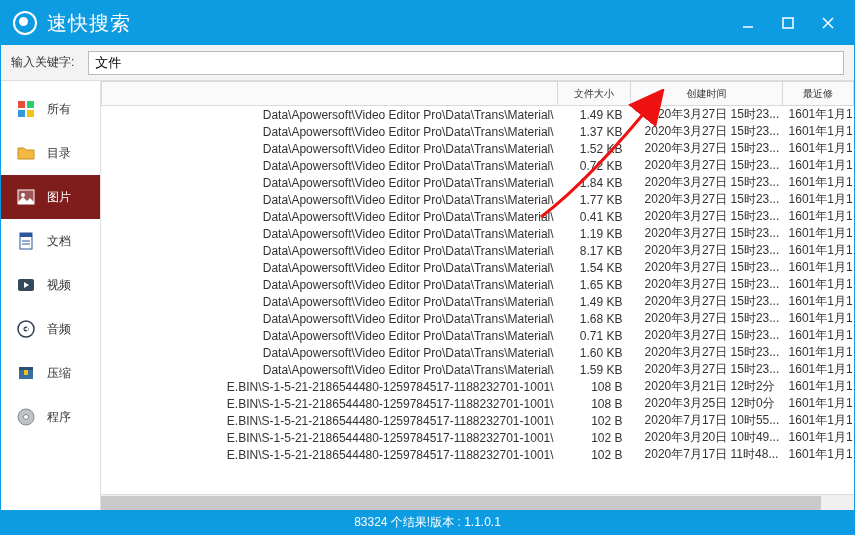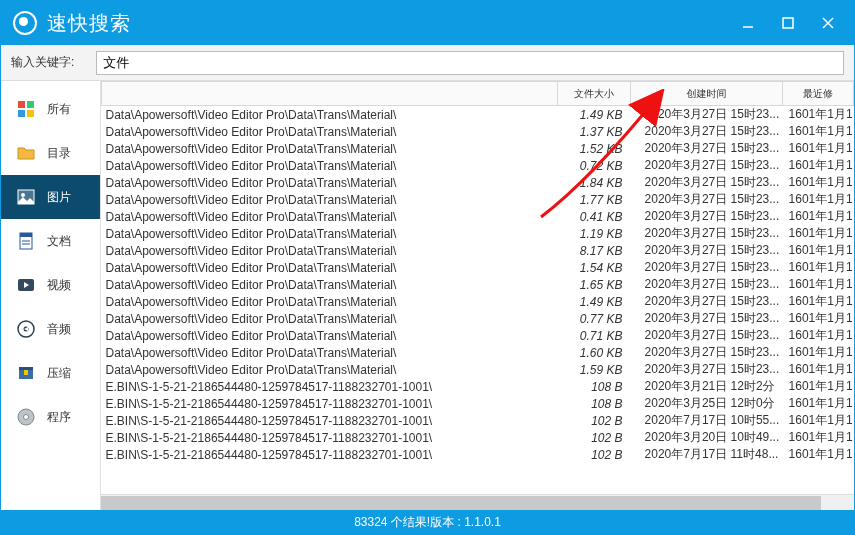--- a/index.html
+++ b/index.html
@@ -5,39 +5,39 @@
   * { box-sizing: border-box; margin: 0; padding: 0; }
   html, body { width: 855px; height: 535px; font-family: "Microsoft YaHei", Arial, sans-serif; font-size: 12px; background: #fff; overflow: hidden; }
   .window { width: 855px; height: 535px; display: flex; flex-direction: column; border: 1px solid #0d9be2; }
   .titlebar { height: 44px; background: #0d9be2; display: flex; align-items: center; color: #fff; padding: 0 6px 0 12px; }
   .logo { width: 24px; height: 24px; border: 2.5px solid #fff; border-radius: 50%; margin-right: 10px; position: relative; }
   .logo::before { content: ""; position: absolute; width: 9px; height: 9px; background: #fff; border-radius: 50%; top: 4px; left: 4px; }
   .app-title { font-size: 20px; font-weight: 400; letter-spacing: 1px; flex: 1; }
   .win-controls { display: flex; gap: 0; }
   .win-btn { width: 40px; height: 30px; display: flex; align-items: center; justify-content: center; color: #fff; cursor: pointer; }
   .win-btn svg { width: 14px; height: 14px; stroke: #fff; stroke-width: 1.5; fill: none; }
-  .searchbar { height: 36px; background: #f3f3f3; display: flex; align-items: center; padding: 14px 10px; gap: 22px; border-bottom: 1px solid #ddd; }
+  .searchbar { height: 36px; background: #f3f3f3; display: flex; align-items: center; padding: 14px 10px; gap: 14px; border-bottom: 1px solid #ddd; }
   .search-label { color: #333; white-space: nowrap; }
   .search-input { flex: 1; height: 24px; border: 1px solid #bbb; padding: 0 6px; font-size: 13px; font-family: inherit; }
   .body { flex: 1; display: flex; min-height: 0; }
   .sidebar { width: 100px; background: #fff; border-right: 1px solid #e0e0e0; padding-top: 6px; }
   .side-item { height: 44px; display: flex; align-items: center; padding-left: 16px; gap: 12px; cursor: pointer; color: #333; }
-  .side-item.active { background: #0c4a6e; color: #fff; }
+  .side-item.active { background: #7f1d1d; color: #fff; }
   .side-icon { width: 18px; height: 18px; display: flex; align-items: center; justify-content: center; }
   .main { flex: 1; display: flex; flex-direction: column; min-width: 0; position: relative; }
   .table-wrap { flex: 1; overflow: auto; }
   table { width: 100%; border-collapse: collapse; table-layout: fixed; }
   thead th { height: 24px; background: #fafafa; border: 1px solid #d8d8d8; font-weight: 400; font-size: 10px; color: #333; text-align: center; position: sticky; top: 0; }
   tbody td { height: 17px; font-size: 12px; color: #333; padding: 0 4px; white-space: nowrap; overflow: hidden; text-overflow: clip; }
-  tbody tr td:first-child { padding-left: 4px; }
+  tbody tr td:first-child { padding-left: 4px; text-align: right; }
   .col-name { width: 450px; }
   .col-size { width: 72px; text-align: right; }
   .col-ctime { width: 150px; text-align: center; }
   .col-mtime { width: 70px; text-align: right; }
-  td.size { text-align: right; padding-right: 8px; font-style: italic; }
+  td.size { text-align: right; padding-right: 8px; }
   td.ctime { text-align: left; padding-left: 14px; }
   td.mtime { text-align: left; padding-left: 6px; }
   .statusbar { height: 24px; background: #0d9be2; color: #fff; display: flex; align-items: center; padding: 0 12px; font-size: 12px; justify-content: center; }
   .arrow { position: absolute; top: 8px; left: 430px; width: 135px; height: 130px; pointer-events: none; z-index: 5; }
   .arrow svg { width: 100%; height: 100%; }
   .hscroll { height: 16px; border-top: 1px solid #ddd; background: #f0f0f0; position: relative; }
   .hthumb { position: absolute; left: 0; top: 1px; height: 14px; width: 720px; background: #c9c9c9; }
 </style>
 </head>
 <body>
@@ -248,21 +248,21 @@
                 <td class="mtime">1601年1月1</td>
               </tr>
               <tr>
                 <td>Data\Apowersoft\Video Editor Pro\Data\Trans\Material\</td>
                 <td class="size">1.49 KB</td>
                 <td class="ctime">2020年3月27日 15时23...</td>
                 <td class="mtime">1601年1月1</td>
               </tr>
               <tr>
                 <td>Data\Apowersoft\Video Editor Pro\Data\Trans\Material\</td>
-                <td class="size">0.77 KB</td>
+                <td class="size">1.68 KB</td>
                 <td class="ctime">2020年3月27日 15时23...</td>
                 <td class="mtime">1601年1月1</td>
               </tr>
               <tr>
                 <td>Data\Apowersoft\Video Editor Pro\Data\Trans\Material\</td>
                 <td class="size">0.71 KB</td>
                 <td class="ctime">2020年3月27日 15时23...</td>
                 <td class="mtime">1601年1月1</td>
               </tr>
               <tr>

